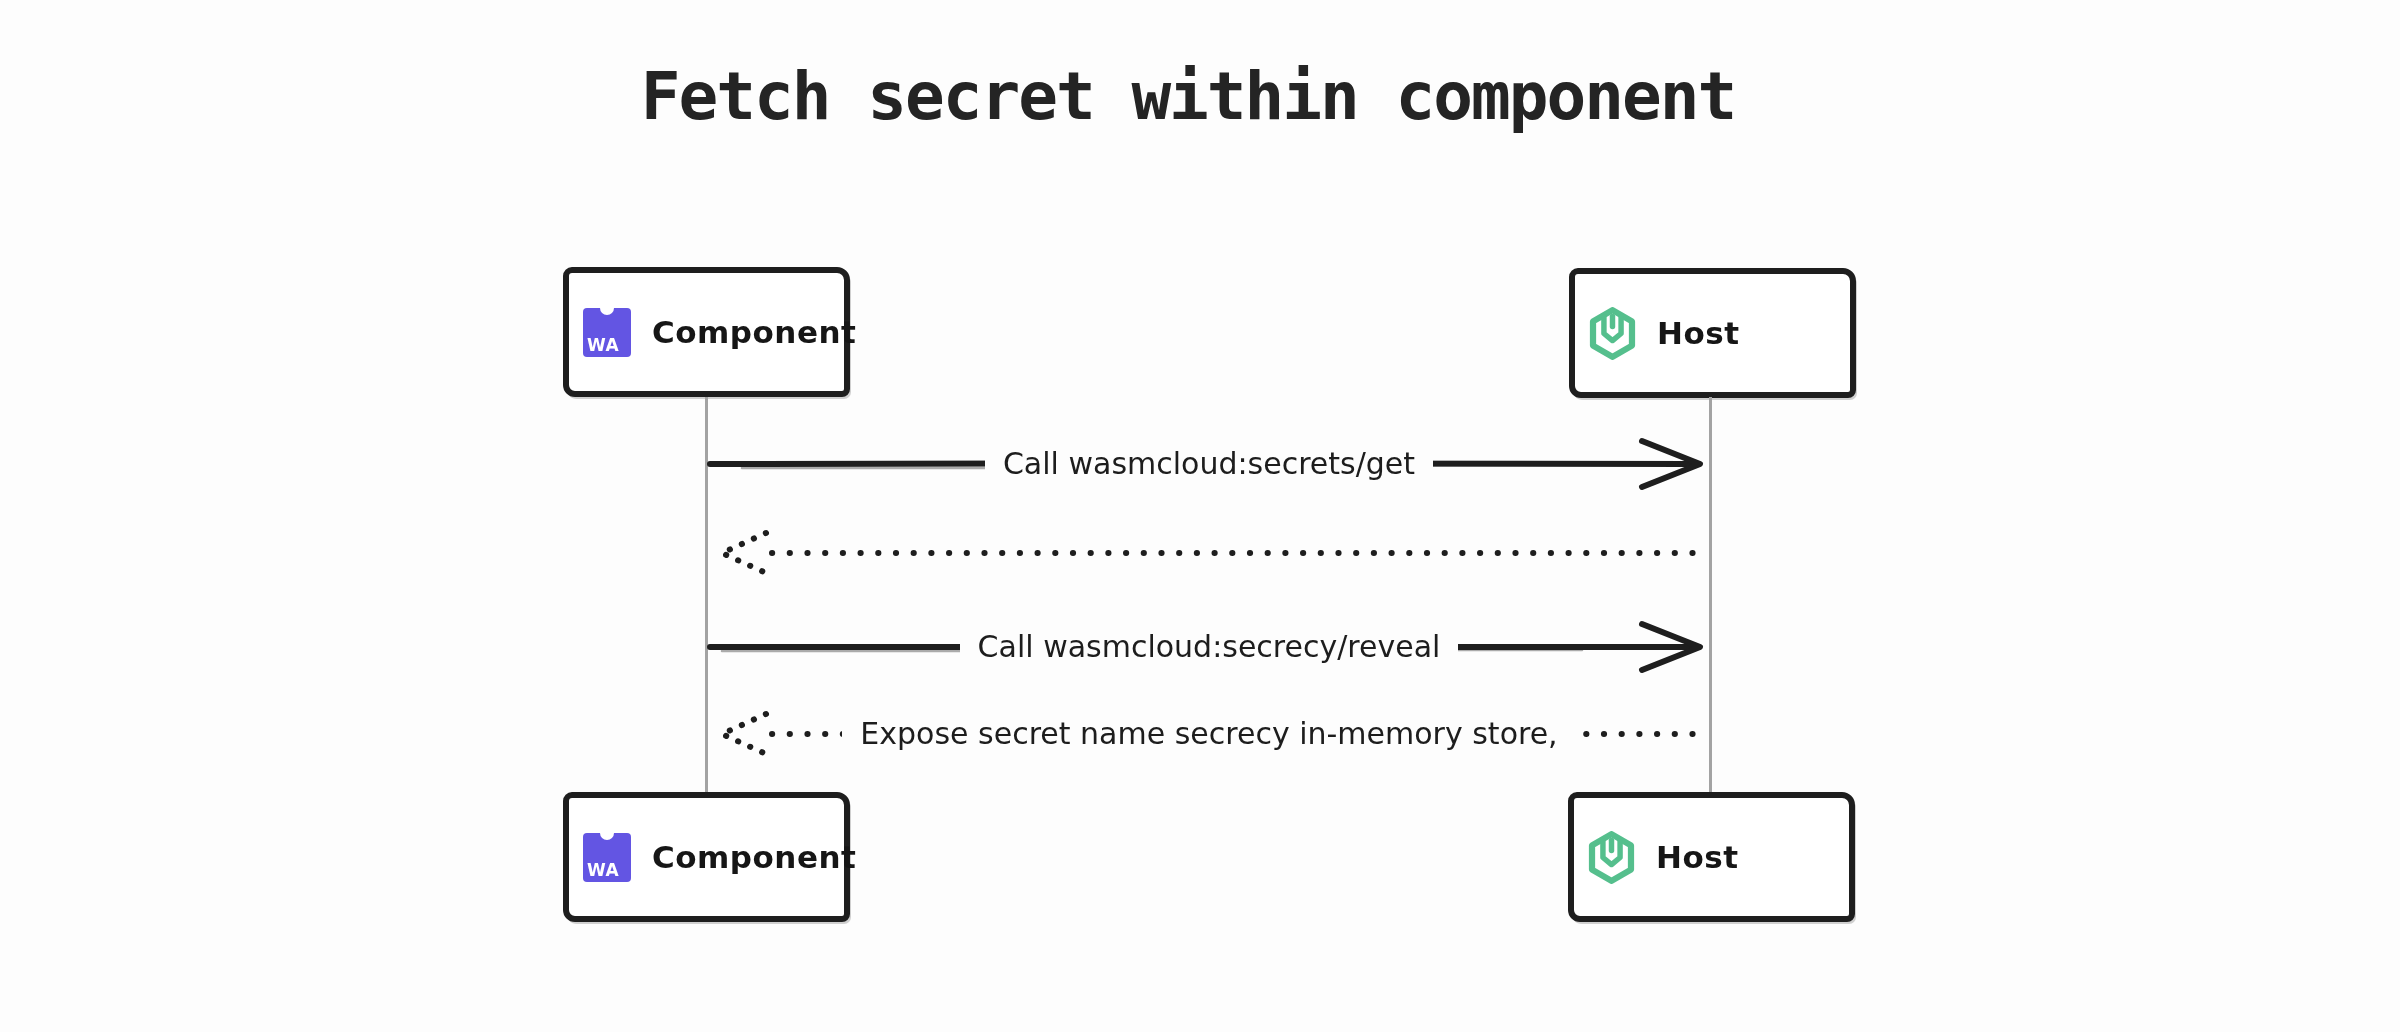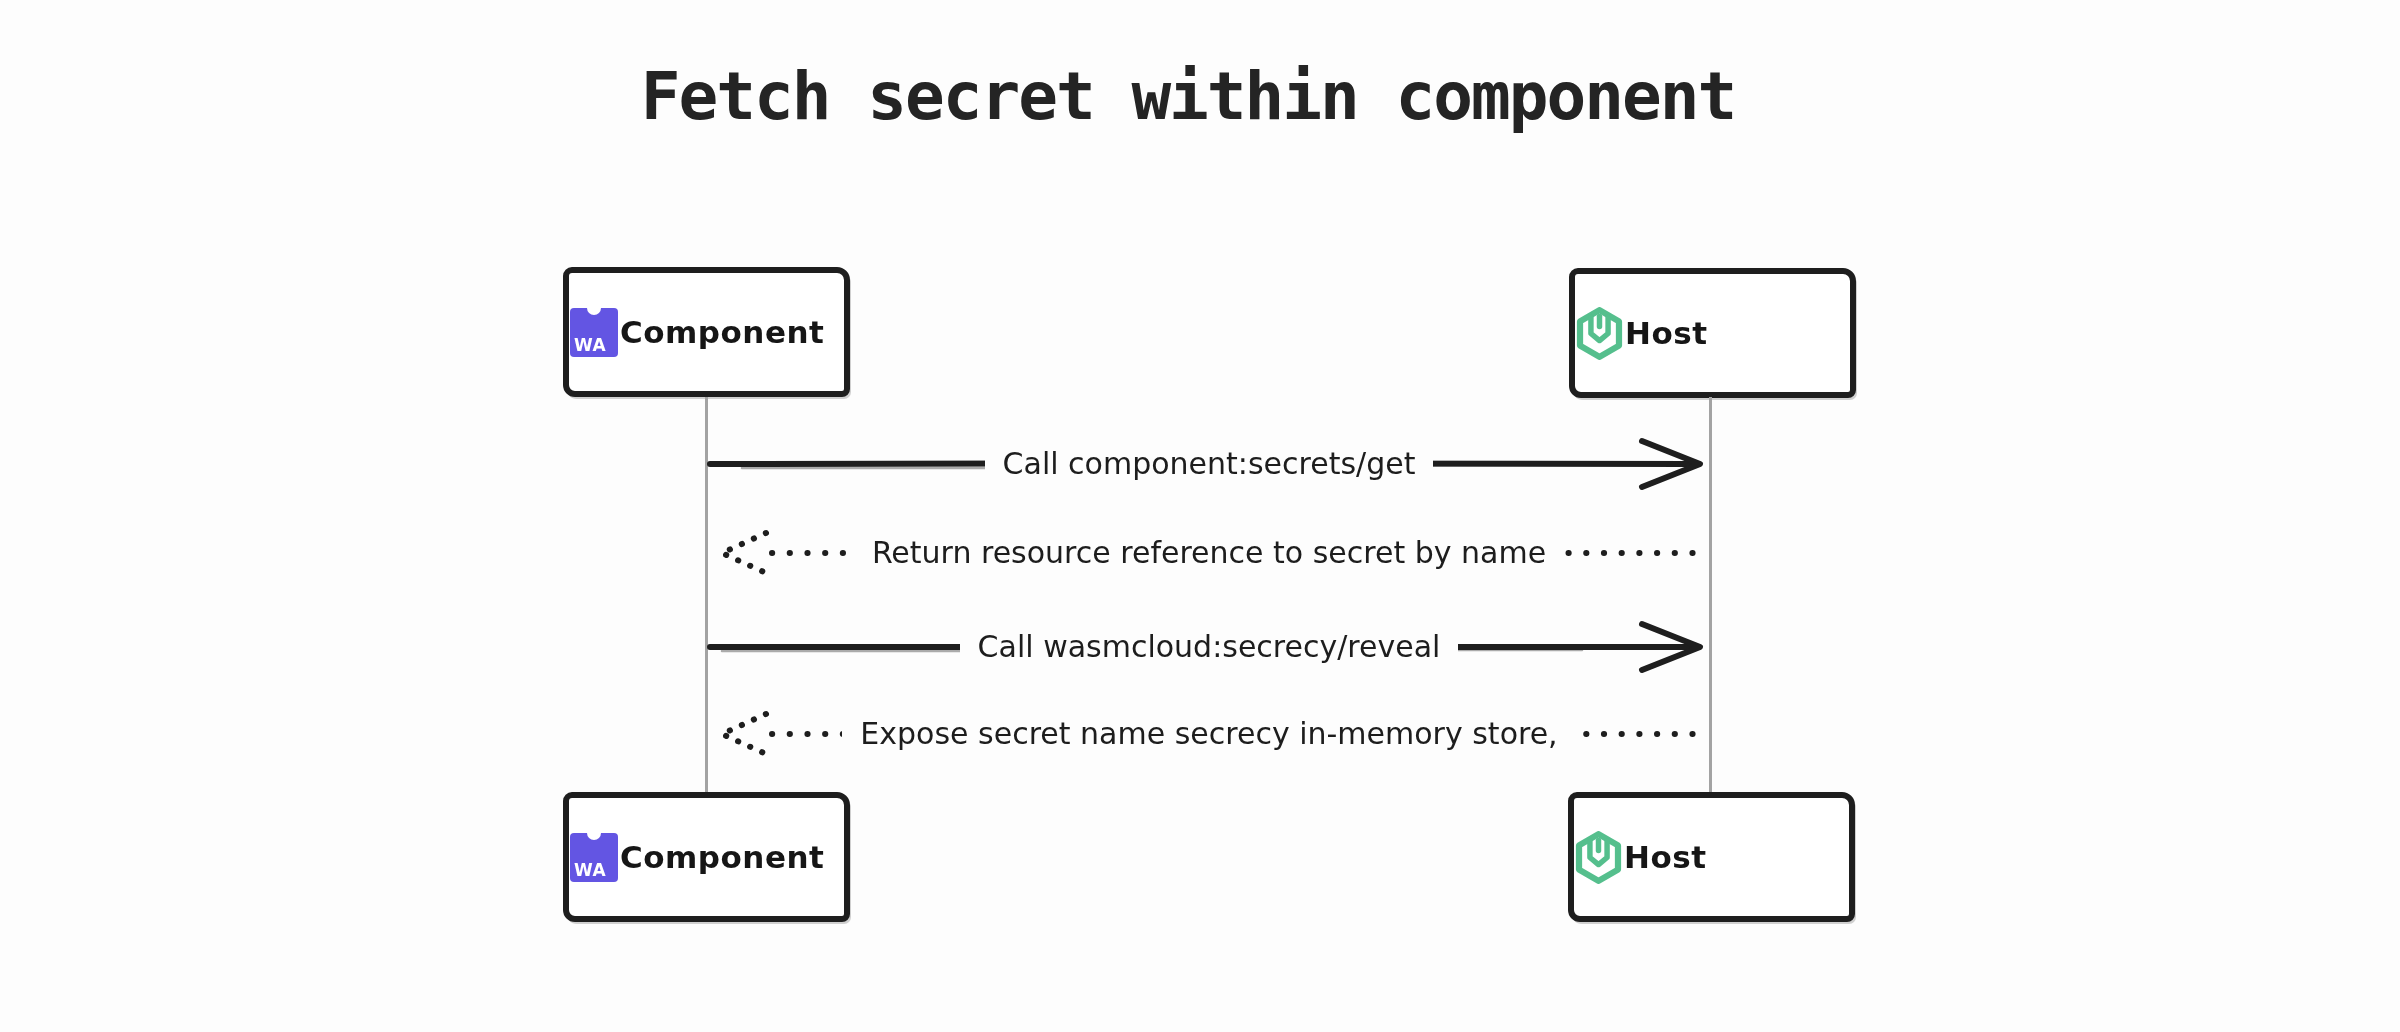--- a/index.html
+++ b/index.html
@@ -38,22 +38,22 @@
     position: absolute;
     width: 287px;
     height: 130px;
     box-sizing: border-box;
     background: #ffffff;
     border: 6px solid var(--stroke, #1e1e1e);
     border-radius: 9px 13px 8px 12px;
     box-shadow: 2px 3px 0 -1px rgba(135,135,135,.38);
     display: flex;
     align-items: center;
-    gap: 2px;
-    padding-left: 1px;
+    gap: 21px;
+    padding-left: 14px;
   }
   .component.top    { left: 563px;  top: 267px; }
   .host.top         { left: 1569px; top: 268px; }
   .component.bottom { left: 563px;  top: 792px; }
   .host.bottom      { left: 1568px; top: 792px; }
 
   .actor-label {
     font-size: 31px;
     font-weight: 700;
     color: #161616;
@@ -202,30 +202,27 @@
 
   <div class="lifeline left"></div>
   <div class="lifeline right"></div>
 
   <svg class="arrow m1" viewBox="0 0 1014 64">
     <path class="ghost" d="M40 36 H470"></path>
     <path d="M8 32 C 320 29, 700 34, 988 32"></path>
     <path d="M940 9 L998 32 L940 55"></path>
   </svg>
   <div class="msg-label m1">
-    <span>Call component:secrets/get</span>
+    <span>Call wasmcloud:secrets/get</span>
   </div>
 
   <svg class="arrow m2" viewBox="0 0 1014 64">
     <path class="dots" d="M70 32 H 996"></path>
     <path class="dhead" d="M64 12 L20 32 L64 52"></path>
   </svg>
-  <div class="msg-label m2">
-    <span>Return resource reference to secret by name</span>
-  </div>
 
   <svg class="arrow m3" viewBox="0 0 1014 64">
     <path class="ghost" d="M20 36 H360 M620 35 H880"></path>
     <path d="M8 32 C 320 34, 700 29, 988 32"></path>
     <path d="M940 9 L998 32 L940 55"></path>
   </svg>
   <div class="msg-label m3">
     <span>Call wasmcloud:secrecy/reveal</span>
   </div>
 

